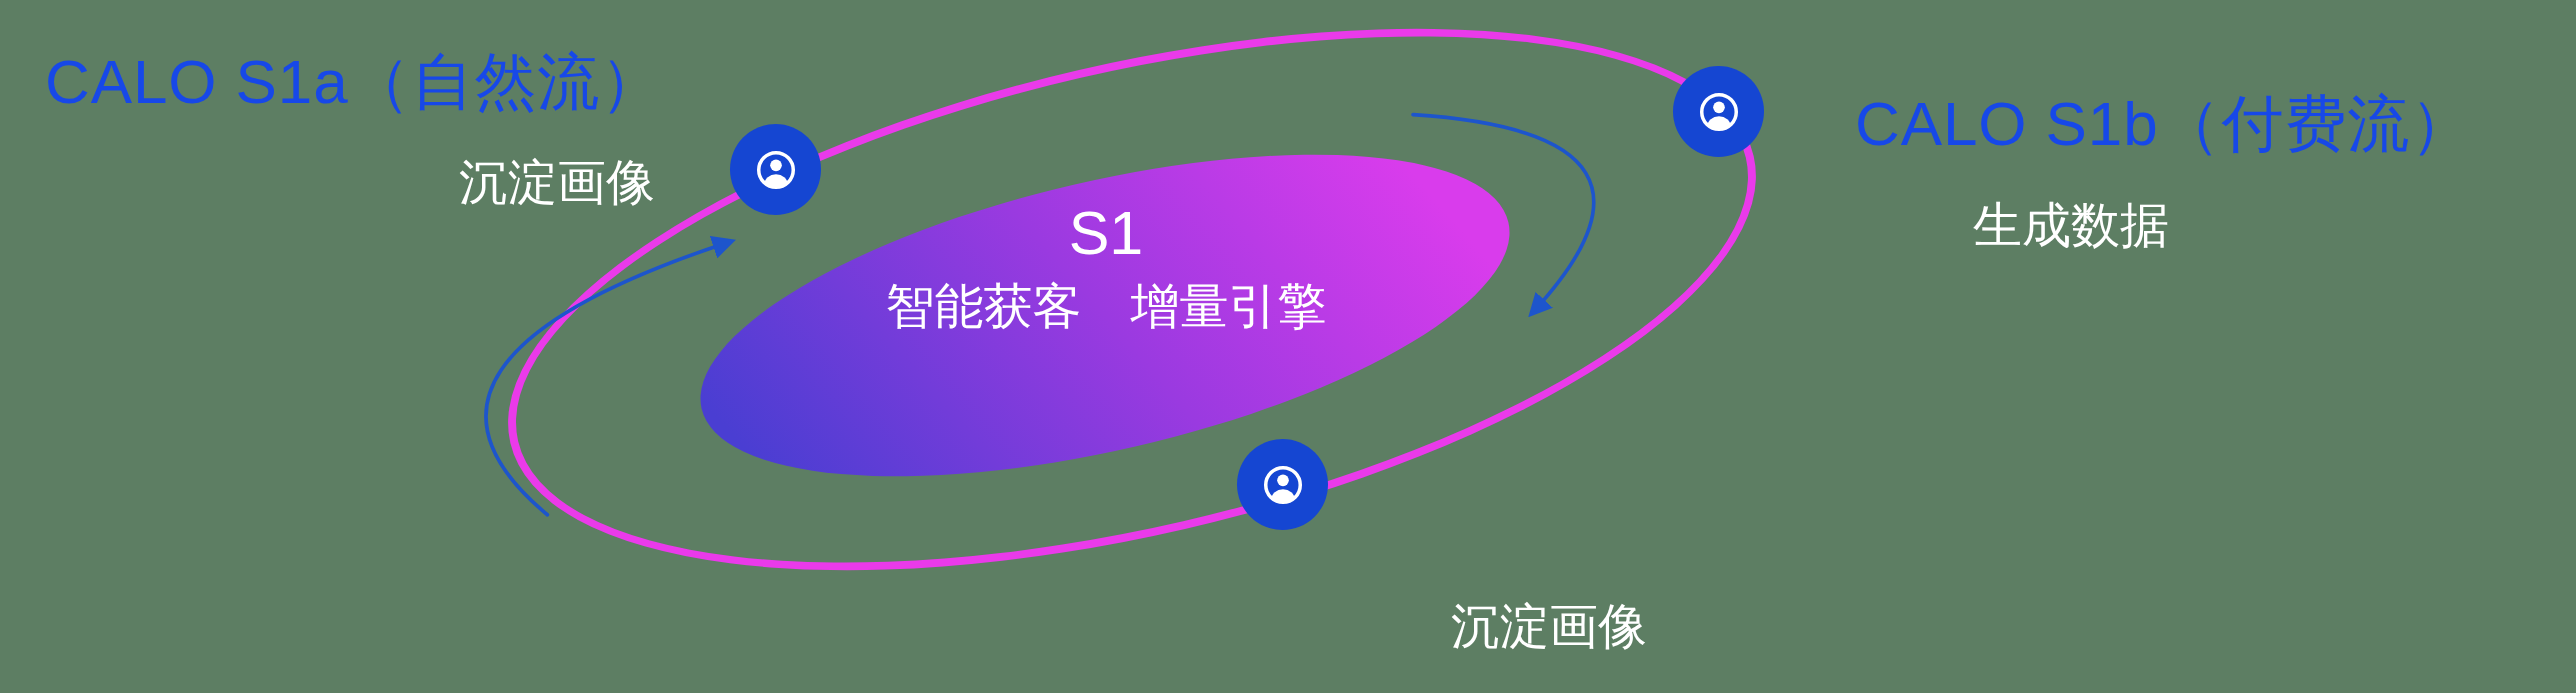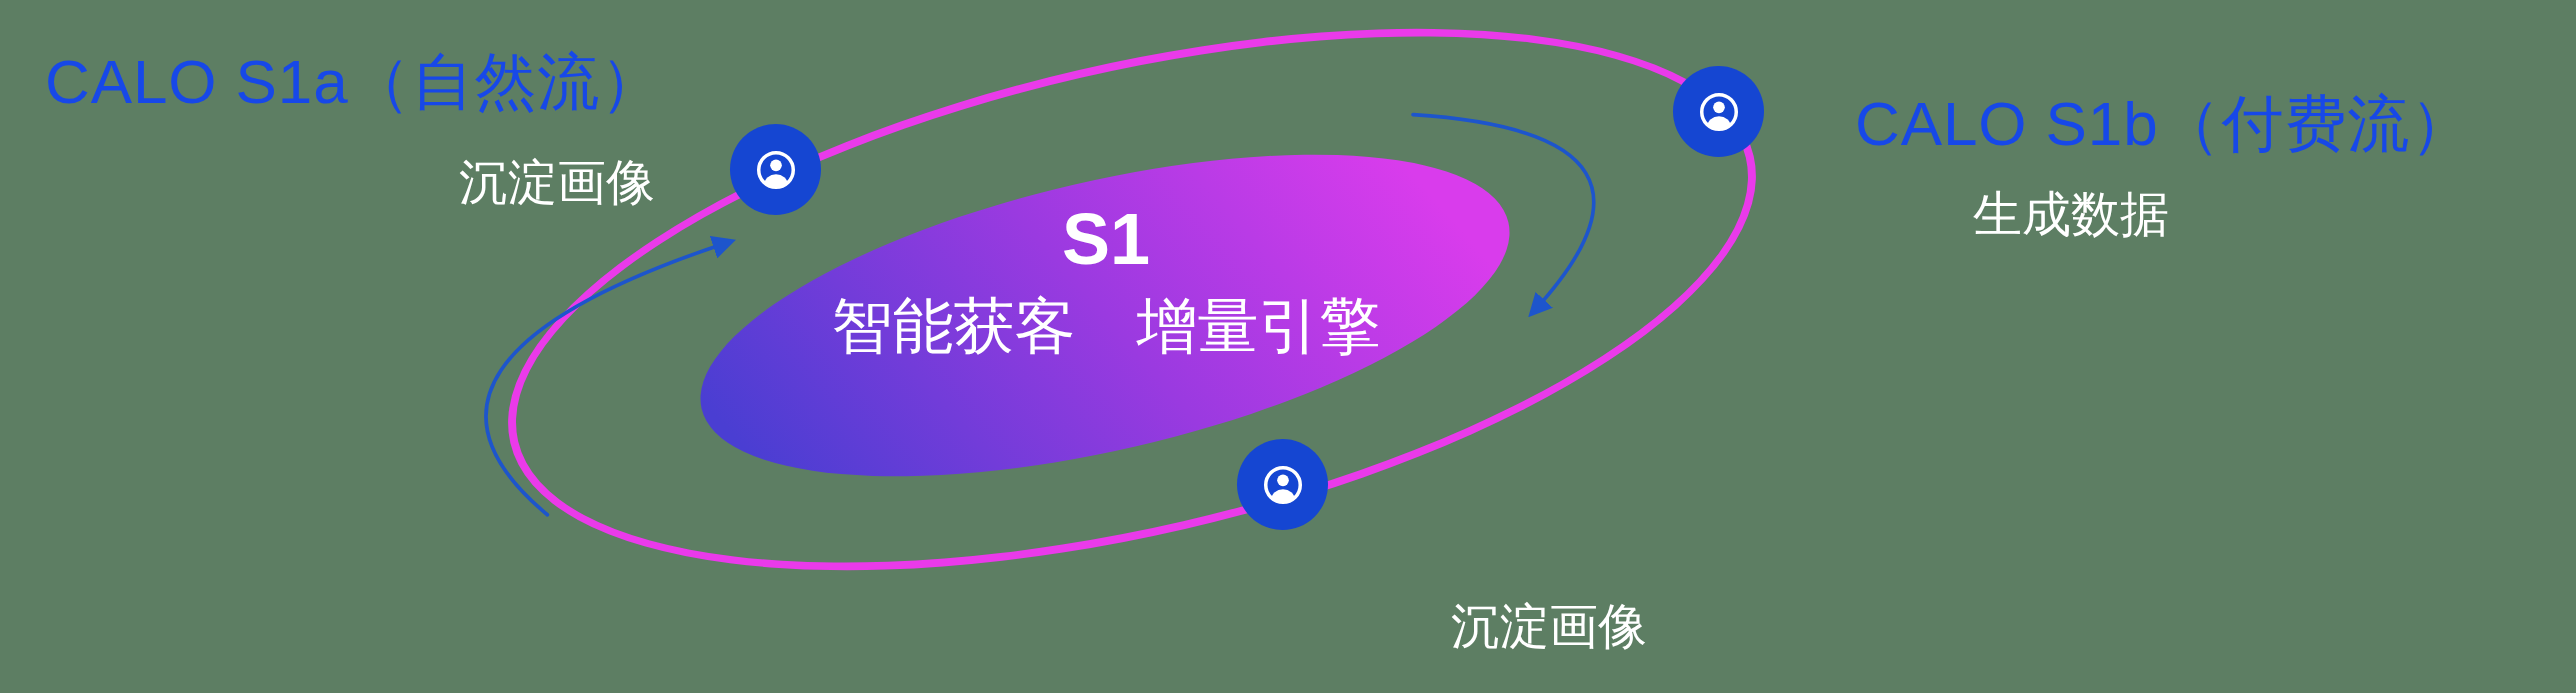--- a/index.html
+++ b/index.html
@@ -47,26 +47,26 @@
   .core-text {
     position: absolute;
     left: 697px;
     top: 198px;
     width: 818px;
     text-align: center;
     color: #ffffff;
     z-index: 4;
   }
   .core-title {
-    font-size: 72px;
-    font-weight: 700;
+    font-size: 61px;
+    font-weight: 400;
     line-height: 1.15;
   }
   .core-sub {
-    font-size: 61px;
+    font-size: 49px;
     line-height: 1.2;
     margin-top: 9px;
     white-space: pre;
   }
   .node {
     position: absolute;
     width: 91px;
     height: 91px;
     border-radius: 50%;
     background: #1546d2;
@@ -90,21 +90,21 @@
   .lbl-sub {
     position: absolute;
     font-size: 49px;
     color: #ffffff;
     white-space: nowrap;
     z-index: 6;
   }
   .t-a { left: 45px;   top: 40px;  }
   .s-a { left: 459px;  top: 150px; }
   .t-b { left: 1819px; top: 82px; margin-left: 36px;  }
-  .s-b { left: 1973px; top: 182px; font-family: Liberation Mono, monospace; }
+  .s-b { left: 1973px; top: 193px; font-family: Liberation Mono, monospace; }
   .t-c { left: 1377px; top: 473px; }
   .s-c { left: 1451px; top: 594px; }
 </style>
 </head>
 <body>
 
 <div class="canvas">
 
   <div class="orbit-ring"></div>
 

